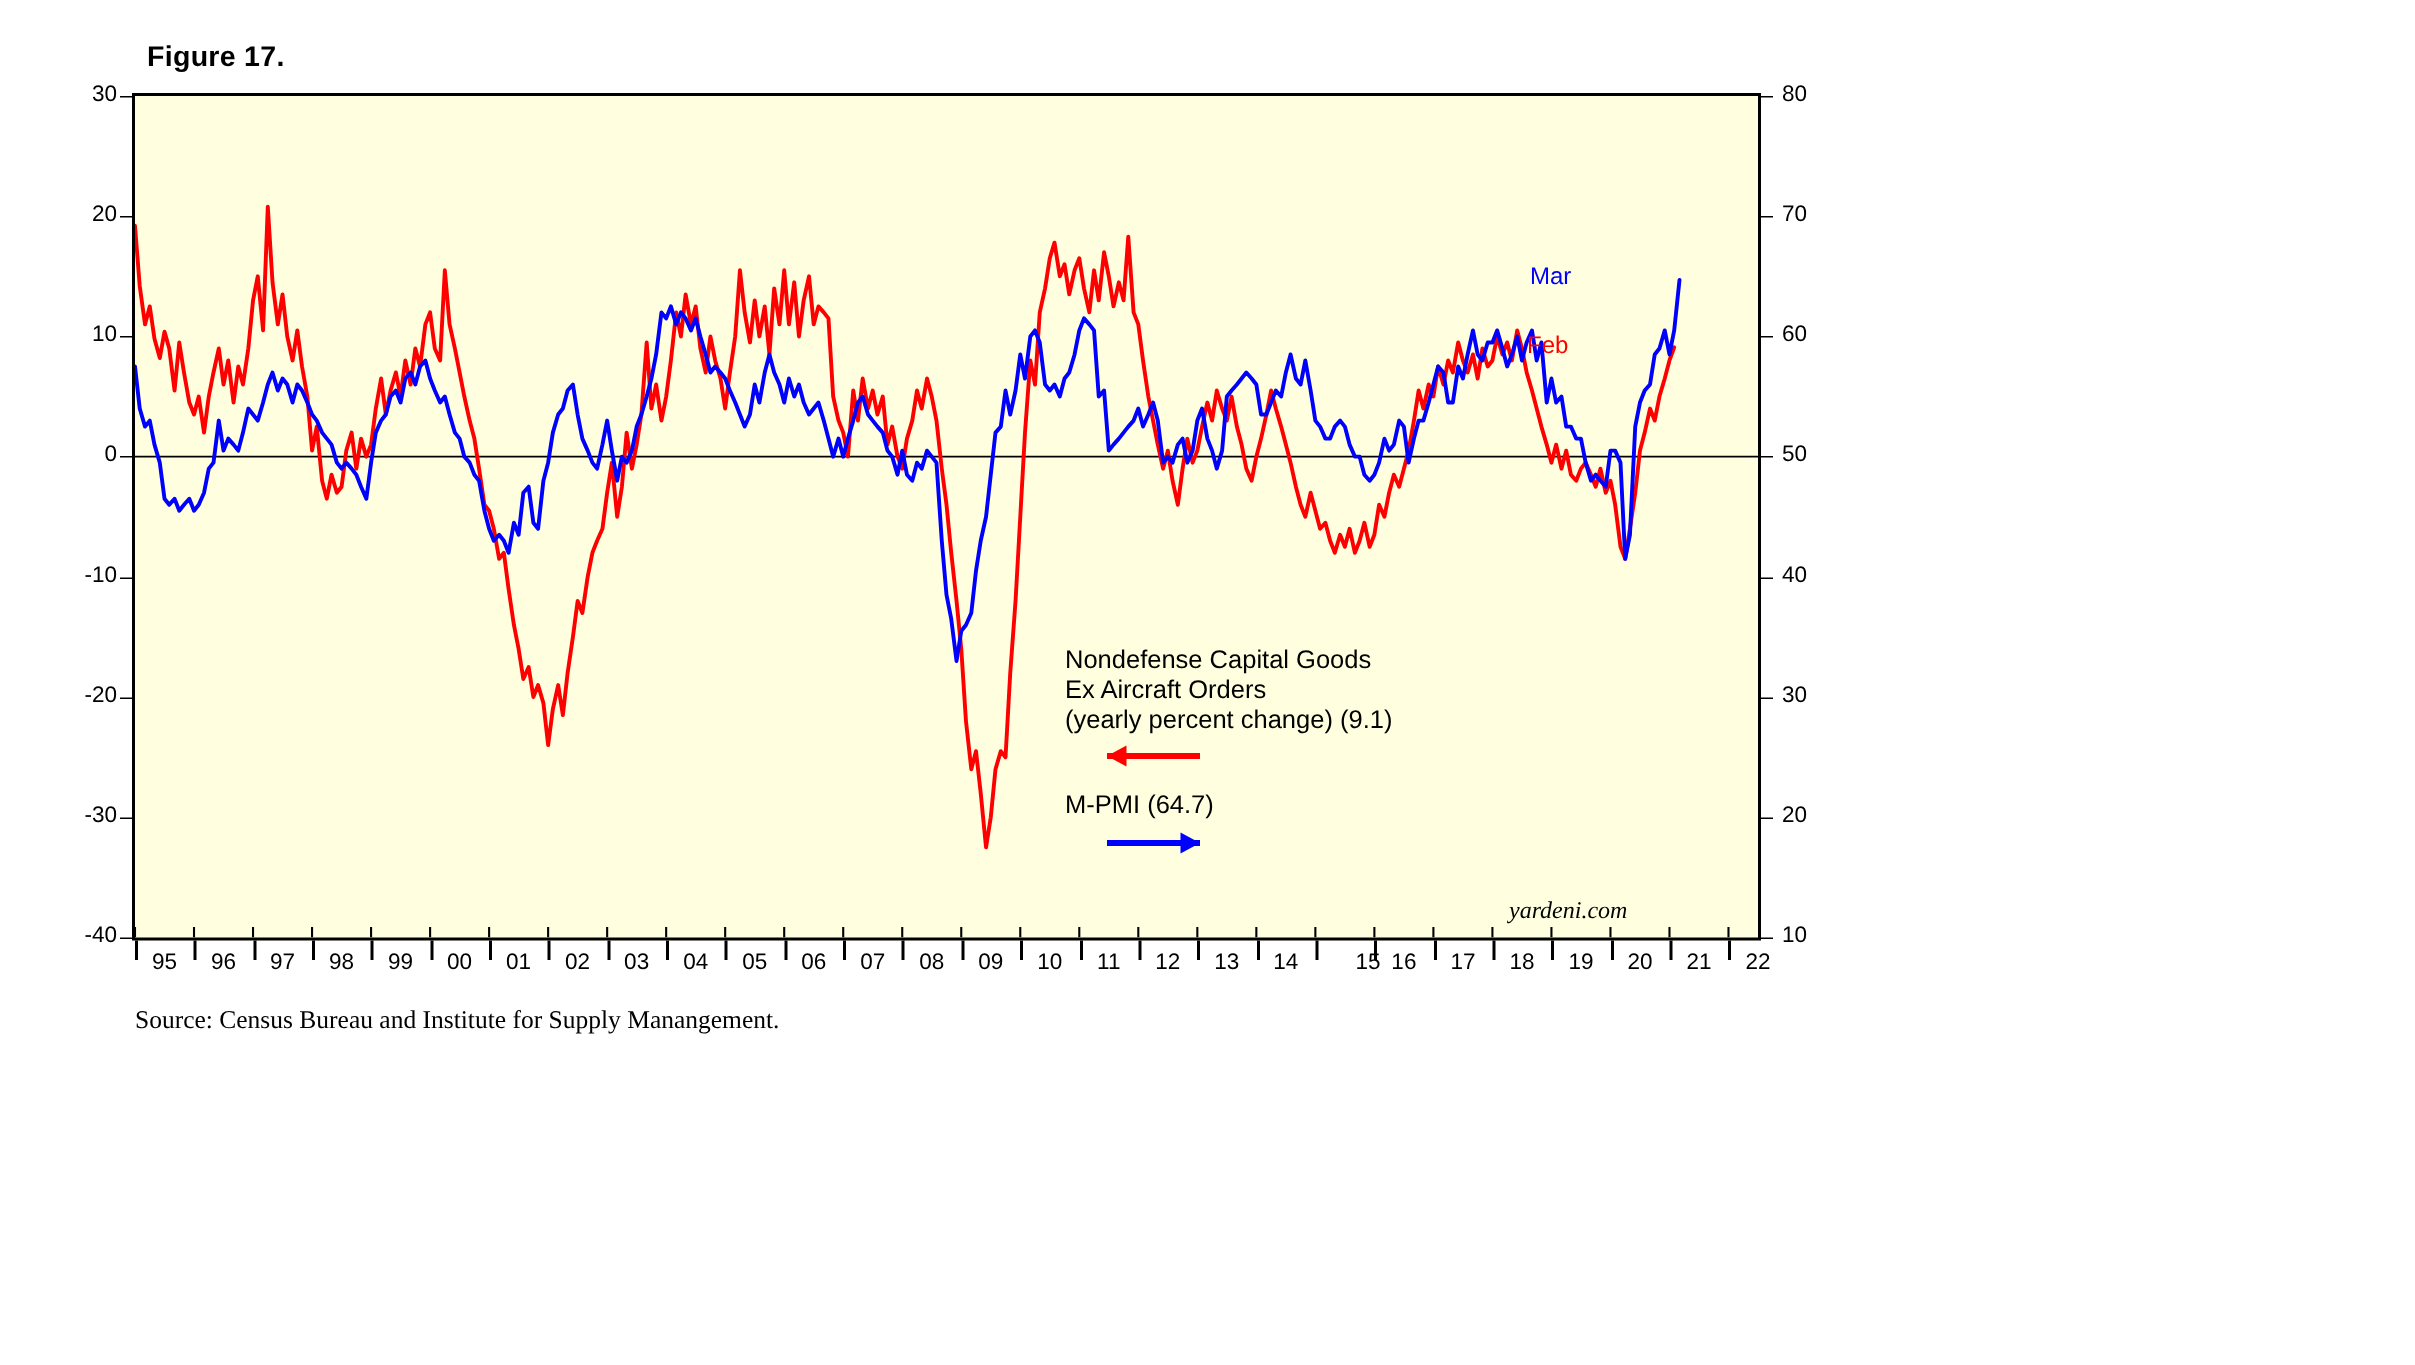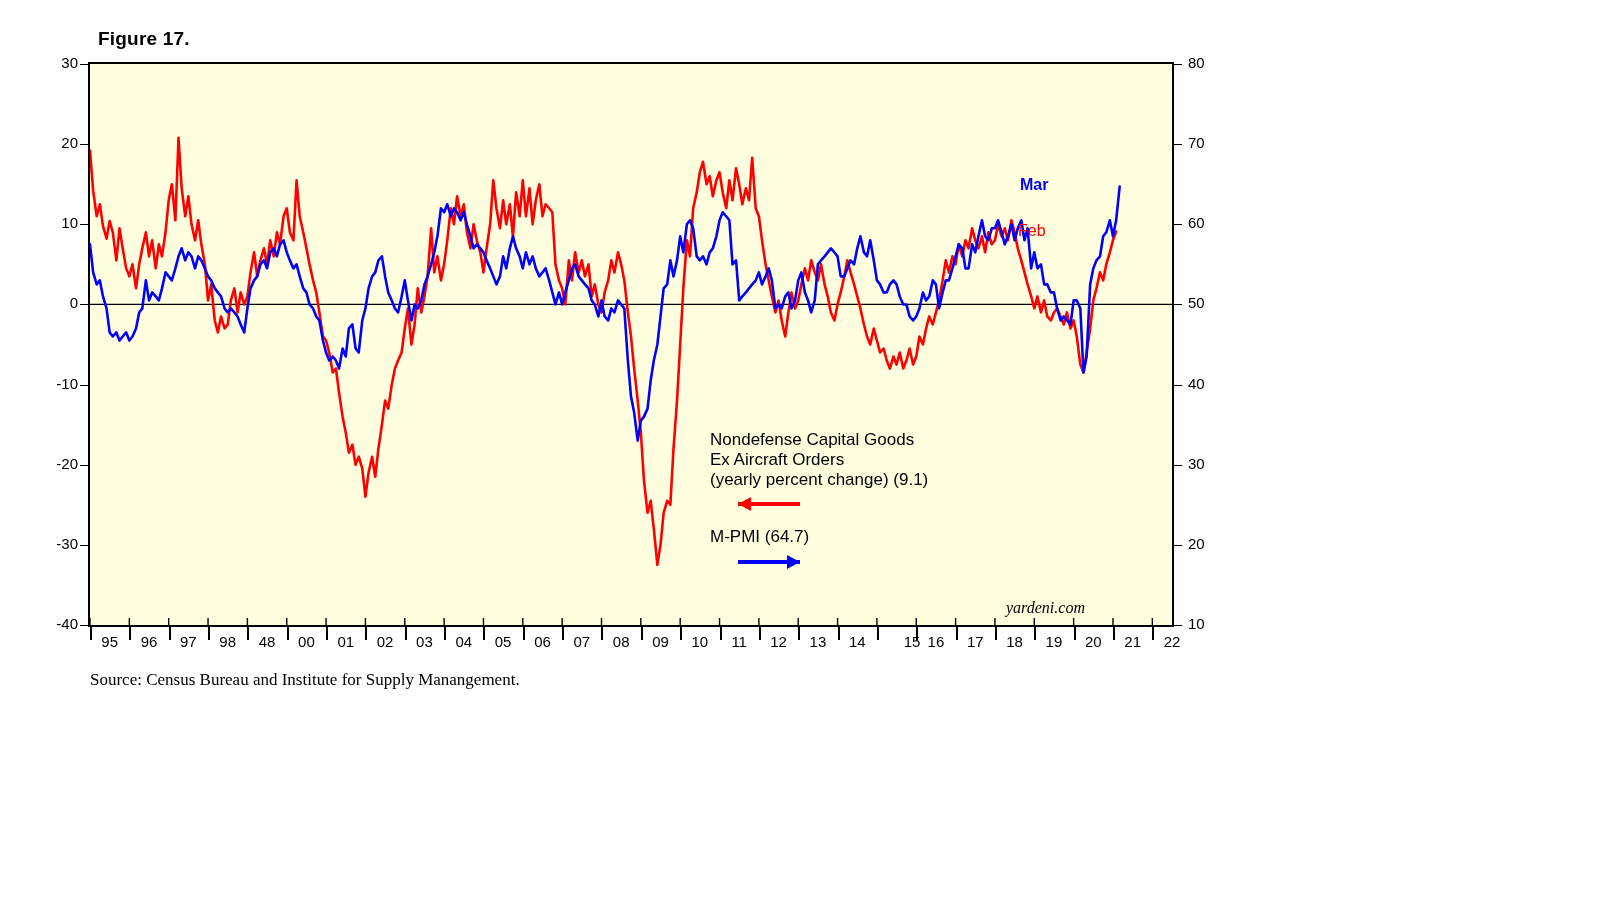--- a/index.html
+++ b/index.html
@@ -150,21 +150,21 @@
         <polyline points="0.00,86.55 3.15,126.63 6.69,152.27 9.84,140.25 12.98,161.89 16.53,174.71 19.67,157.08 22.82,168.30 26.36,196.35 29.51,164.29 32.66,184.33 36.20,204.36 39.35,212.38 42.49,200.36 46.03,224.40 49.18,200.36 52.33,184.33 55.87,168.30 59.02,192.34 62.17,176.31 65.71,204.36 68.85,180.32 72.00,192.34 75.54,168.30 78.69,136.24 81.84,120.21 85.38,156.28 88.53,73.73 91.67,124.22 95.22,152.27 98.36,132.24 101.51,160.29 105.05,176.31 108.20,156.28 111.35,180.32 114.89,200.36 118.04,236.42 121.18,220.39 124.73,256.46 127.87,268.48 131.02,252.45 134.56,264.47 137.71,260.46 140.86,236.42 144.40,224.40 147.55,248.44 150.69,228.41 154.23,240.43 157.38,232.41 160.53,208.37 164.07,188.34 167.22,212.38 170.37,196.35 173.91,184.33 177.05,200.36 180.20,176.31 183.74,192.34 186.89,168.30 190.04,180.32 193.58,152.27 196.73,144.26 199.87,168.30 203.42,176.31 206.56,116.21 209.71,152.27 213.25,168.30 216.40,184.33 219.55,200.36 223.09,216.39 226.24,228.41 229.38,248.44 232.93,272.49 236.07,276.49 239.22,288.51 242.76,308.55 245.91,304.54 249.06,328.59 252.60,352.63 255.75,368.66 258.89,388.69 262.43,380.68 265.58,400.71 268.73,392.70 272.27,404.72 275.42,432.77 278.57,408.73 282.11,392.70 285.25,412.74 288.40,384.69 291.94,360.64 295.09,336.60 298.24,344.61 301.78,320.57 304.93,304.54 308.07,296.53 311.62,288.51 314.76,264.47 317.91,244.44 321.45,280.50 324.60,260.46 327.75,224.40 331.29,248.44 334.44,232.41 337.58,212.38 341.13,164.29 344.27,208.37 347.42,192.34 350.96,216.39 354.11,200.36 357.26,176.31 360.80,144.26 363.95,160.29 367.09,132.24 370.63,152.27 373.78,140.25 376.93,168.30 380.47,184.33 383.62,160.29 386.77,176.31 390.31,188.34 393.45,208.37 396.60,184.33 400.14,160.29 403.29,116.21 406.44,144.26 409.98,164.29 413.13,136.24 416.27,160.29 419.82,140.25 422.96,172.31 426.11,128.23 429.65,152.27 432.80,116.21 435.95,152.27 439.49,124.22 442.64,160.29 445.78,136.24 449.33,120.21 452.47,152.27 455.62,140.25 459.16,144.26 462.31,148.26 465.46,200.36 469.00,216.39 472.15,224.40 475.29,240.43 478.83,196.35 481.98,216.39 485.13,188.34 488.67,208.37 491.82,196.35 494.97,212.38 498.51,200.36 501.65,232.41 504.80,220.39 508.34,240.43 511.49,248.44 514.64,228.41 518.18,216.39 521.33,196.35 524.47,208.37 528.02,188.34 531.16,200.36 534.31,216.39 537.85,248.44 541.00,272.49 544.15,304.54 547.69,336.60 550.84,368.66 553.98,416.74 557.53,448.80 560.67,436.78 563.82,464.83 567.36,500.89 570.51,480.86 573.66,448.80 577.20,436.78 580.35,440.79 583.49,384.69 587.03,336.60 590.18,280.50 593.33,224.40 596.87,176.31 600.02,192.34 603.17,144.26 606.71,128.23 609.85,108.19 613.00,97.77 616.54,120.21 619.69,112.20 622.84,132.24 626.38,116.21 629.53,108.19 632.67,128.23 636.22,144.26 639.36,116.21 642.51,136.24 646.05,104.19 649.20,120.21 652.35,140.25 655.89,124.22 659.04,136.24 662.18,93.77 665.73,144.26 668.87,152.27 672.02,176.31 675.56,200.36 678.71,216.39 681.86,232.41 685.40,248.44 688.55,236.42 691.69,256.46 695.23,272.49 698.38,248.44 701.53,228.41 705.07,244.44 708.22,236.42 711.37,220.39 714.91,204.36 718.05,216.39 721.20,196.35 724.74,208.37 727.89,216.39 731.04,200.36 734.58,220.39 737.73,232.41 740.87,248.44 744.42,256.46 747.56,240.43 750.71,228.41 754.25,212.38 757.40,196.35 760.55,208.37 764.09,220.39 767.24,232.41 770.38,244.44 773.93,260.46 777.07,272.49 780.22,280.50 783.76,264.47 786.91,276.49 790.06,288.51 793.60,284.51 796.75,296.53 799.89,304.54 803.43,292.52 806.58,300.54 809.73,288.51 813.27,304.54 816.42,296.53 819.57,284.51 823.11,300.54 826.25,292.52 829.40,272.49 832.94,280.50 836.09,264.47 839.24,252.45 842.78,260.46 845.93,248.44 849.07,236.42 852.62,216.39 855.76,196.35 858.91,208.37 862.45,192.34 865.60,200.36 868.75,180.32 872.29,192.34 875.44,176.31 878.58,184.33 882.13,164.29 885.27,176.31 888.42,184.33 891.96,172.31 895.11,188.34 898.26,168.30 901.80,180.32 904.95,176.31 908.09,160.29 911.63,172.31 914.78,164.29 917.93,176.31 921.47,156.28 924.62,168.30 927.77,184.33 931.31,196.35 934.45,208.37 937.60,220.39 941.14,232.41 944.29,244.44 947.44,232.41 950.98,248.44 954.13,236.42 957.27,252.45 960.82,256.46 963.96,248.44 967.11,244.44 970.65,252.45 973.80,260.46 976.95,248.44 980.49,264.47 983.64,256.46 986.78,272.49 990.33,300.54 993.47,308.55 996.62,288.51 1000.16,264.47 1003.31,236.42 1006.46,224.40 1010.00,208.37 1013.15,216.39 1016.29,200.36 1019.83,188.34 1022.98,176.31 1026.13,167.50" fill="none" stroke="#ff0000" stroke-width="2.6" stroke-linejoin="round" stroke-linecap="round"></polyline>
         <polyline points="0.00,180.32 3.15,208.37 6.69,220.39 9.84,216.39 12.98,232.41 16.53,244.44 19.67,268.48 22.82,272.49 26.36,268.48 29.51,276.49 32.66,272.49 36.20,268.48 39.35,276.49 42.49,272.49 46.03,264.47 49.18,248.44 52.33,244.44 55.87,216.39 59.02,236.42 62.17,228.41 65.71,232.41 68.85,236.42 72.00,224.40 75.54,208.37 78.69,212.38 81.84,216.39 85.38,204.36 88.53,192.34 91.67,184.33 95.22,196.35 98.36,188.34 101.51,192.34 105.05,204.36 108.20,192.34 111.35,196.35 114.89,204.36 118.04,212.38 121.18,216.39 124.73,224.40 127.87,228.41 131.02,232.41 134.56,244.44 137.71,248.44 140.86,244.44 144.40,248.44 147.55,252.45 150.69,260.46 154.23,268.48 157.38,244.44 160.53,224.40 164.07,216.39 167.22,212.38 170.37,200.36 173.91,196.35 177.05,204.36 180.20,188.34 183.74,184.33 186.89,192.34 190.04,180.32 193.58,176.31 196.73,188.34 199.87,196.35 203.42,204.36 206.56,200.36 209.71,212.38 213.25,224.40 216.40,228.41 219.55,240.43 223.09,244.44 226.24,252.45 229.38,256.46 232.93,276.49 236.07,288.51 239.22,296.53 242.76,292.52 245.91,296.53 249.06,304.54 252.60,284.51 255.75,292.52 258.89,264.47 262.43,260.46 265.58,284.51 268.73,288.51 272.27,256.46 275.42,244.44 278.57,224.40 282.11,212.38 285.25,208.37 288.40,196.35 291.94,192.34 295.09,212.38 298.24,228.41 301.78,236.42 304.93,244.44 308.07,248.44 311.62,232.41 314.76,216.39 317.91,236.42 321.45,256.46 324.60,240.43 327.75,244.44 331.29,236.42 334.44,220.39 337.58,212.38 341.13,200.36 344.27,188.34 347.42,172.31 350.96,144.26 354.11,148.26 357.26,140.25 360.80,152.27 363.95,144.26 367.09,148.26 370.63,156.28 373.78,148.26 376.93,160.29 380.47,172.31 383.62,184.33 386.77,180.32 390.31,184.33 393.45,188.34 396.60,196.35 400.14,204.36 403.29,212.38 406.44,220.39 409.98,212.38 413.13,192.34 416.27,204.36 419.82,184.33 422.96,172.31 426.11,184.33 429.65,192.34 432.80,204.36 435.95,188.34 439.49,200.36 442.64,192.34 445.78,204.36 449.33,212.38 452.47,208.37 455.62,204.36 459.16,216.39 462.31,228.41 465.46,240.43 469.00,228.41 472.15,240.43 475.29,228.41 478.83,216.39 481.98,204.36 485.13,200.36 488.67,212.38 491.82,216.39 494.97,220.39 498.51,224.40 501.65,236.42 504.80,240.43 508.34,252.45 511.49,236.42 514.64,252.45 518.18,256.46 521.33,244.44 524.47,248.44 528.02,236.42 531.16,240.43 534.31,244.44 537.85,296.53 541.00,332.59 544.15,348.62 547.69,376.67 550.84,356.64 553.98,352.63 557.53,344.61 560.67,316.56 563.82,296.53 567.36,280.50 570.51,252.45 573.66,224.40 577.20,220.39 580.35,196.35 583.49,212.38 587.03,196.35 590.18,172.31 593.33,188.34 596.87,160.29 600.02,156.28 603.17,164.29 606.71,192.34 609.85,196.35 613.00,192.34 616.54,200.36 619.69,188.34 622.84,184.33 626.38,172.31 629.53,156.28 632.67,148.26 636.22,152.27 639.36,156.28 642.51,200.36 646.05,196.35 649.20,236.42 652.35,232.41 655.89,228.41 659.04,224.40 662.18,220.39 665.73,216.39 668.87,208.37 672.02,220.39 675.56,212.38 678.71,204.36 681.86,216.39 685.40,244.44 688.55,240.43 691.69,244.44 695.23,232.41 698.38,228.41 701.53,244.44 705.07,236.42 708.22,216.39 711.37,208.37 714.91,228.41 718.05,236.42 721.20,248.44 724.74,236.42 727.89,200.36 731.04,196.35 734.58,192.34 737.73,188.34 740.87,184.33 744.42,188.34 747.56,192.34 750.71,212.38 754.25,212.38 757.40,204.36 760.55,196.35 764.09,200.36 767.24,184.33 770.38,172.31 773.93,188.34 777.07,192.34 780.22,176.31 783.76,196.35 786.91,216.39 790.06,220.39 793.60,228.41 796.75,228.41 799.89,220.39 803.43,216.39 806.58,220.39 809.73,232.41 813.27,240.43 816.42,240.43 819.57,252.45 823.11,256.46 826.25,252.45 829.40,244.44 832.94,228.41 836.09,236.42 839.24,232.41 842.78,216.39 845.93,220.39 849.07,244.44 852.62,228.41 855.76,216.39 858.91,216.39 862.45,204.36 865.60,192.34 868.75,180.32 872.29,184.33 875.44,204.36 878.58,204.36 882.13,180.32 885.27,188.34 888.42,172.31 891.96,156.28 895.11,172.31 898.26,176.31 901.80,164.29 904.95,164.29 908.09,156.28 911.63,168.30 914.78,180.32 917.93,172.31 921.47,160.29 924.62,176.31 927.77,164.29 931.31,156.28 934.45,176.31 937.60,164.29 941.14,204.36 944.29,188.34 947.44,204.36 950.98,200.36 954.13,220.39 957.27,220.39 960.82,228.41 963.96,228.41 967.11,244.44 970.65,256.46 973.80,252.45 976.95,256.46 980.49,260.46 983.64,236.42 986.78,236.42 990.33,244.44 993.47,308.55 996.62,292.52 1000.16,220.39 1003.31,204.36 1006.46,196.35 1010.00,192.34 1013.15,172.31 1016.29,168.30 1019.83,156.28 1022.98,172.31 1026.13,156.28 1029.67,122.62" fill="none" stroke="#0000ff" stroke-width="2.6" stroke-linejoin="round" stroke-linecap="round"></polyline>
         <line x1="710" y1="440" x2="648" y2="440" stroke="#ff0000" stroke-width="4"></line>
         <polygon points="648,440 661,433 661,447" fill="#ff0000"></polygon>
         <line x1="648" y1="498" x2="710" y2="498" stroke="#0000ff" stroke-width="4"></line>
         <polygon points="710,498 697,491 697,505" fill="#0000ff"></polygon>
       </g>
   </svg>
 
 
-  <div class="series-endlabel" id="label-mar" style="left: 930px; top: 112px; font-weight: bold;">Mar</div>
+  <div class="series-endlabel" id="label-mar" style="left: 930px; top: 112px;">Mar</div>
   <div class="series-endlabel" id="label-feb" style="left: 928px; top: 158px;">Feb</div>
 
   <div class="legend-text" style="left: 620px; top: 366px;">Nondefense Capital Goods</div>
   <div class="legend-text" style="left: 620px; top: 386px;">Ex Aircraft Orders</div>
   <div class="legend-text" style="left: 620px; top: 406px;">(yearly percent change) (9.1)</div>
   <div class="legend-text" style="left: 620px; top: 463px;">M-PMI (64.7)</div>
 
   <div id="watermark" style="left: 916px; top: 535px; font-family: Liberation Serif, serif;">yardeni.com</div>
 </div>
 
@@ -208,21 +208,21 @@
   </div>
 <div id="x-axis-labels">
     <div class="tick-label-x" style="left: 89.6727px; top: 633px; width: 40px;">95</div>
     <div style="position: absolute; left: 90px; top: 627px; width: 0px; height: 13px; border-left: 2px solid rgb(0, 0, 0);"></div>
     <div class="tick-label-x" style="left: 129.018px; top: 633px; width: 40px;">96</div>
     <div style="position: absolute; left: 129.345px; top: 627px; width: 0px; height: 13px; border-left: 2px solid rgb(0, 0, 0);"></div>
     <div class="tick-label-x" style="left: 168.364px; top: 633px; width: 40px;">97</div>
     <div style="position: absolute; left: 168.691px; top: 627px; width: 0px; height: 13px; border-left: 2px solid rgb(0, 0, 0);"></div>
     <div class="tick-label-x" style="left: 207.709px; top: 633px; width: 40px;">98</div>
     <div style="position: absolute; left: 208.036px; top: 627px; width: 0px; height: 13px; border-left: 2px solid rgb(0, 0, 0);"></div>
-    <div class="tick-label-x" style="left: 247.055px; top: 633px; width: 40px;">48</div>
+    <div class="tick-label-x" style="left: 247.055px; top: 633px; width: 40px;">99</div>
     <div style="position: absolute; left: 247.382px; top: 627px; width: 0px; height: 13px; border-left: 2px solid rgb(0, 0, 0);"></div>
     <div class="tick-label-x" style="left: 286.4px; top: 633px; width: 40px;">00</div>
     <div style="position: absolute; left: 286.727px; top: 627px; width: 0px; height: 13px; border-left: 2px solid rgb(0, 0, 0);"></div>
     <div class="tick-label-x" style="left: 325.745px; top: 633px; width: 40px;">01</div>
     <div style="position: absolute; left: 326.073px; top: 627px; width: 0px; height: 13px; border-left: 2px solid rgb(0, 0, 0);"></div>
     <div class="tick-label-x" style="left: 365.091px; top: 633px; width: 40px;">02</div>
     <div style="position: absolute; left: 365.418px; top: 627px; width: 0px; height: 13px; border-left: 2px solid rgb(0, 0, 0);"></div>
     <div class="tick-label-x" style="left: 404.436px; top: 633px; width: 40px;">03</div>
     <div style="position: absolute; left: 404.764px; top: 627px; width: 0px; height: 13px; border-left: 2px solid rgb(0, 0, 0);"></div>
     <div class="tick-label-x" style="left: 443.782px; top: 633px; width: 40px;">04</div>

